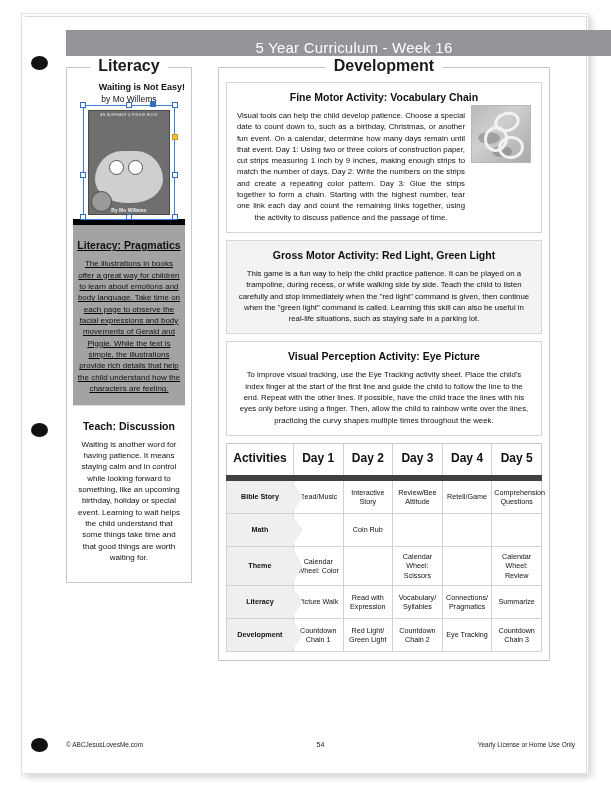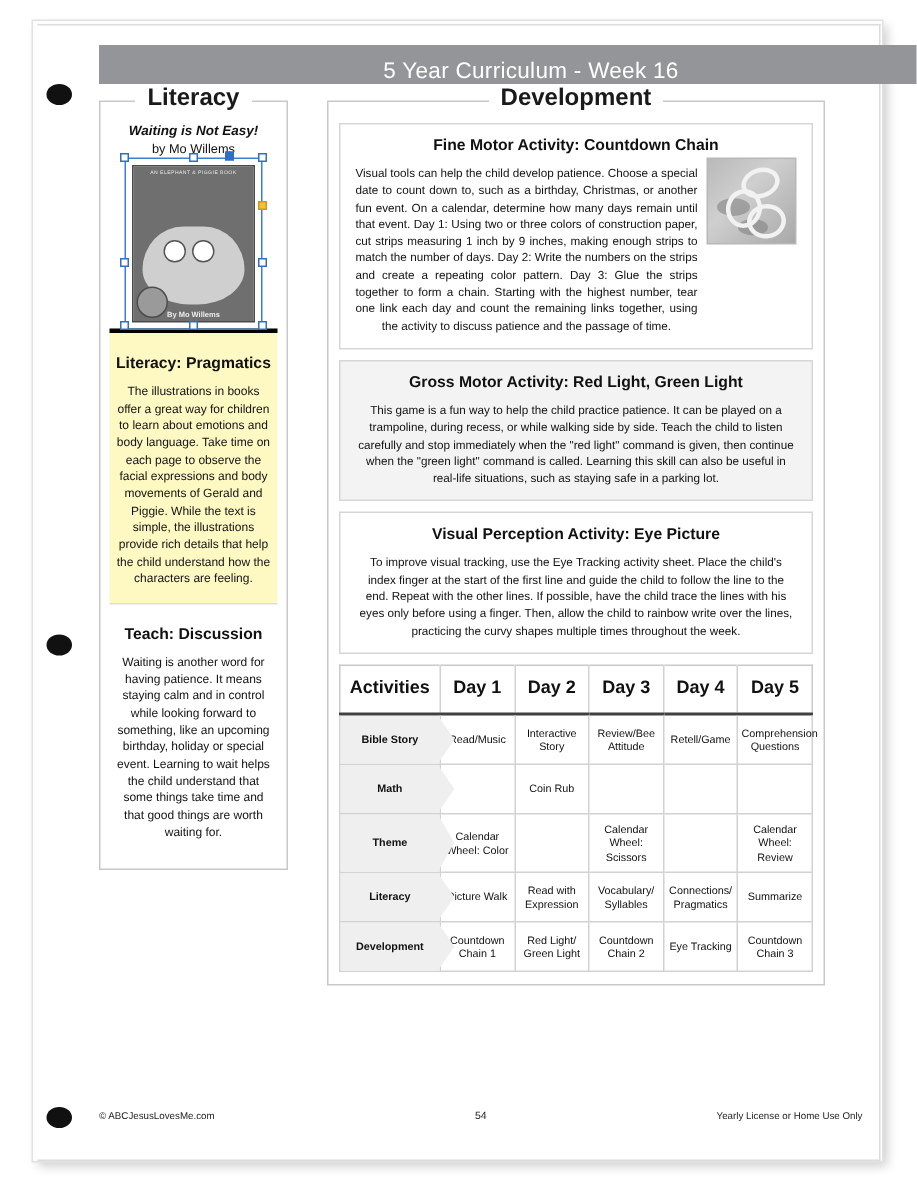--- a/index.html
+++ b/index.html
@@ -57,21 +57,21 @@
     text-align:center;
   }
   .panel-legend span{
     background:#ffffff;padding:0 8px;
     font-size:16px;font-weight:bold;color:#1a1a1a;
   }
   .panel-body{padding:14px 6px 8px 6px;}
 
   
   .book-title{
-    text-align:center;font-size:9px;font-weight:bold;font-style:italic;
+    text-align:right;font-size:9px;font-weight:bold;
     color:#111;line-height:1.25;margin:0 0 1px 0;
   }
   .book-author{
     text-align:center;font-size:8.5px;color:#111;margin:0 0 6px 0;
   }
   
   .img-select-wrap{
     position:relative;width:82px;margin:0 auto 4px auto;
   }
   .book-cover{
@@ -106,21 +106,21 @@
 
   .sec-head{
     text-align:center;font-size:10.5px;font-weight:bold;color:#111;
     margin:6px 0 7px 0;
   }
   .sec-body{
     text-align:center;font-size:8px;line-height:1.42;color:#111;
     padding:0 4px;
   }
   .lit-block{padding:8px 0 10px 0;}
-  .lit-block.shaded{background:#fef9c3;border-top:3px solid #000000;}
+  .lit-block.shaded{background:#a3a3a3;border-top:6px solid #000000;text-decoration:underline;}
   .lit-block.plain{background:#ffffff;border-top:1px solid #dddddd;}
 
   
   .dev-card{
     background:#ffffff;border:1px solid #d6d6d6;
     padding:8px 10px 9px 10px;margin-bottom:7px;position:relative;
     box-sizing:border-box;
   }
   .dev-card.shaded{background:#f3f3f3;}
   .dev-title{
@@ -150,21 +150,21 @@
     width:100%;border-collapse:collapse;table-layout:fixed;
     border:1px solid #c9c9c9;background:#fff;
   }
   .act-table td,.act-table th{
     border:1px solid #d2d2d2;
     text-align:center;vertical-align:middle;
     font-size:7.2px;line-height:1.3;color:#111;
     padding:5px 2px;height:22px;
   }
   .act-table thead th{
-    font-size:12px;font-weight:bold;border:none;border-bottom:2px solid #404040;
+    font-size:12px;font-weight:bold;border:none;border-bottom:6px solid #404040;
     padding:4px 2px 5px 2px;background:#ffffff;
   }
   .act-table thead th + th{border-left:1px solid #d2d2d2;}
   .row-label{
     font-size:8px;font-weight:bold;background:#efefef;
     border-right:none;position:relative;
     padding-right:12px;
   }
   .row-label::after{
     content:"";position:absolute;right:-10px;top:0;bottom:0;width:11px;
@@ -247,21 +247,21 @@
     </div>
 
     <div class="col-development">
       <div class="panel">
         <div class="panel-legend">
           <span>Development</span>
         </div>
         <div class="panel-body" style="padding:14px 7px 8px 7px;">
 
           <div class="dev-card">
-            <div class="dev-title">Fine Motor Activity: Countdown Chain</div>
+            <div class="dev-title">Fine Motor Activity: Vocabulary Chain</div>
             <div class="chain-photo">
               <div class="sh s1"></div>
               <div class="sh s2"></div>
               <div class="lnk l1"></div>
               <div class="lnk l2"></div>
               <div class="lnk l3"></div>
             </div>
             <p class="dev-text with-img">Visual tools can help the child develop patience. Choose a special date to count down to, such as a birthday, Christmas, or another fun event. On a calendar, determine how many days remain until that event. Day 1: Using two or three colors of construction paper, cut strips measuring 1 inch by 9 inches, making enough strips to match the number of days. Day 2: Write the numbers on the strips and create a repeating color pattern. Day 3: Glue the strips together to form a chain. Starting with the highest number, tear one link each day and count the remaining links together, using the activity to discuss patience and the passage of time.</p>
           </div>
 

